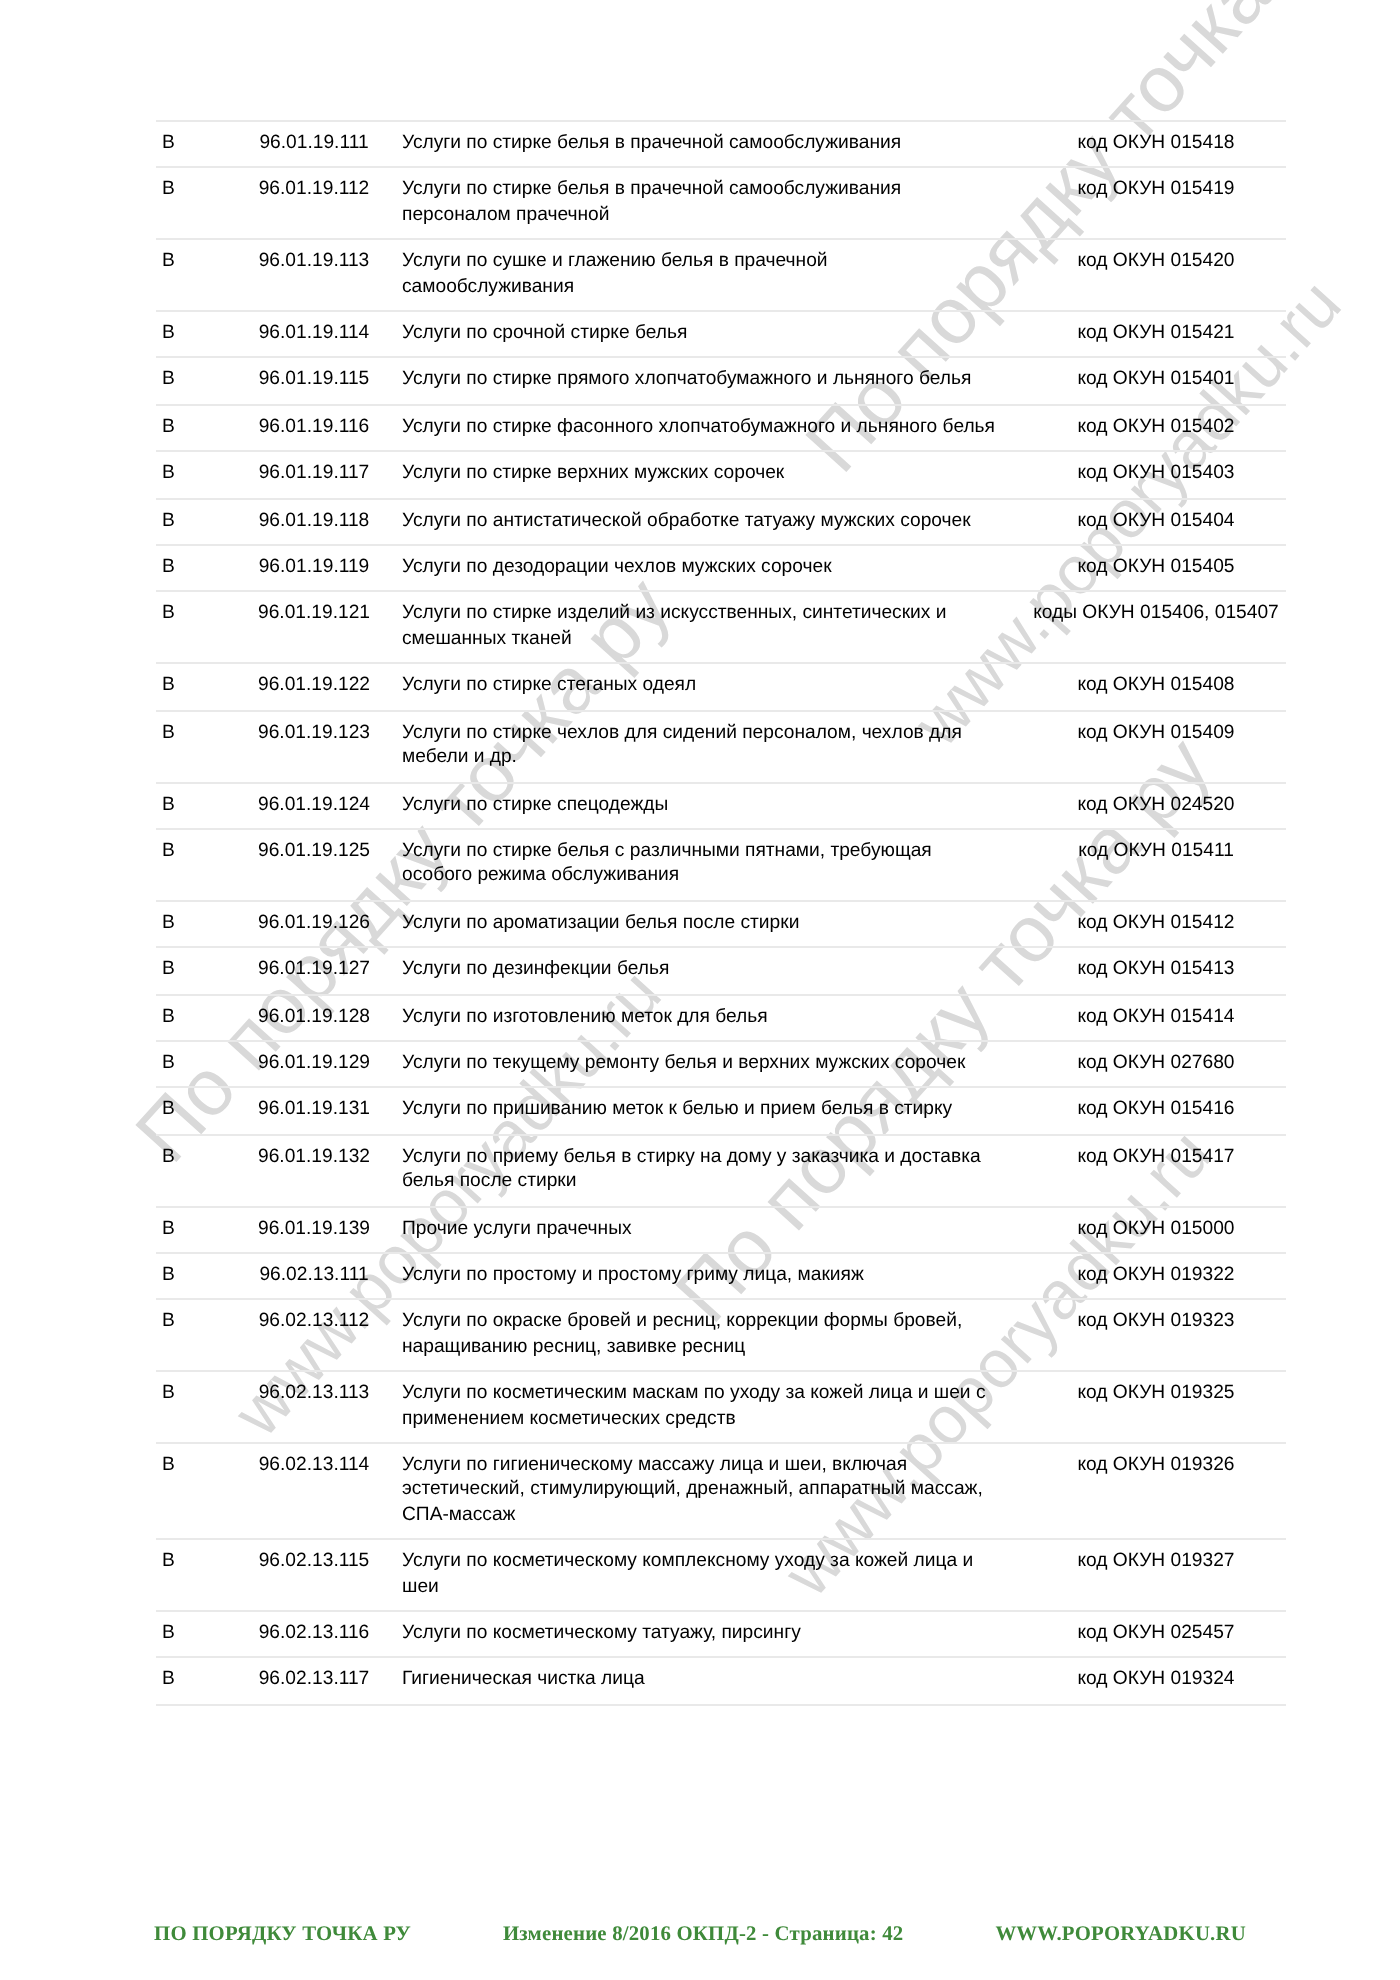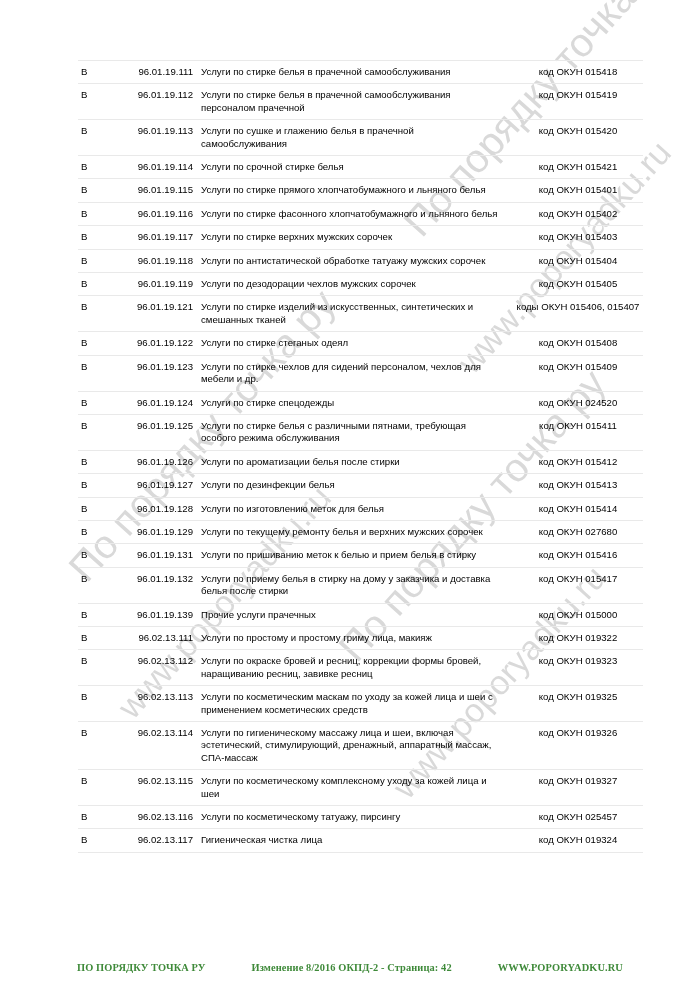--- a/index.html
+++ b/index.html
@@ -57,21 +57,21 @@
     border-bottom: 0.6px solid #e9e9e9;
     padding: 5px 0 5px 0;
     vertical-align: top;
     font-size: 9.6px;
     line-height: 12.4px;
     color: #000;
   }
   #doc-table tr:first-child td { border-top: 0.6px solid #e9e9e9; }
 
   .c-letter  { width: 40px; text-align: left; padding-left: 3px !important; }
-  .c-code    { width: 72px; text-align: right; }
+  .c-code    { width: 72px; text-align: center; }
   .c-name    { width: 300px; padding-left: 8px !important; padding-right: 6px !important; }
   .c-okun    { width: 130px; text-align: center; padding-left: 6px !important; }
   .c-okun.wide { white-space: nowrap; }
 
   
   #footer {
     position: absolute;
     left: 0;
     top: 962px;
     width: 700px;

